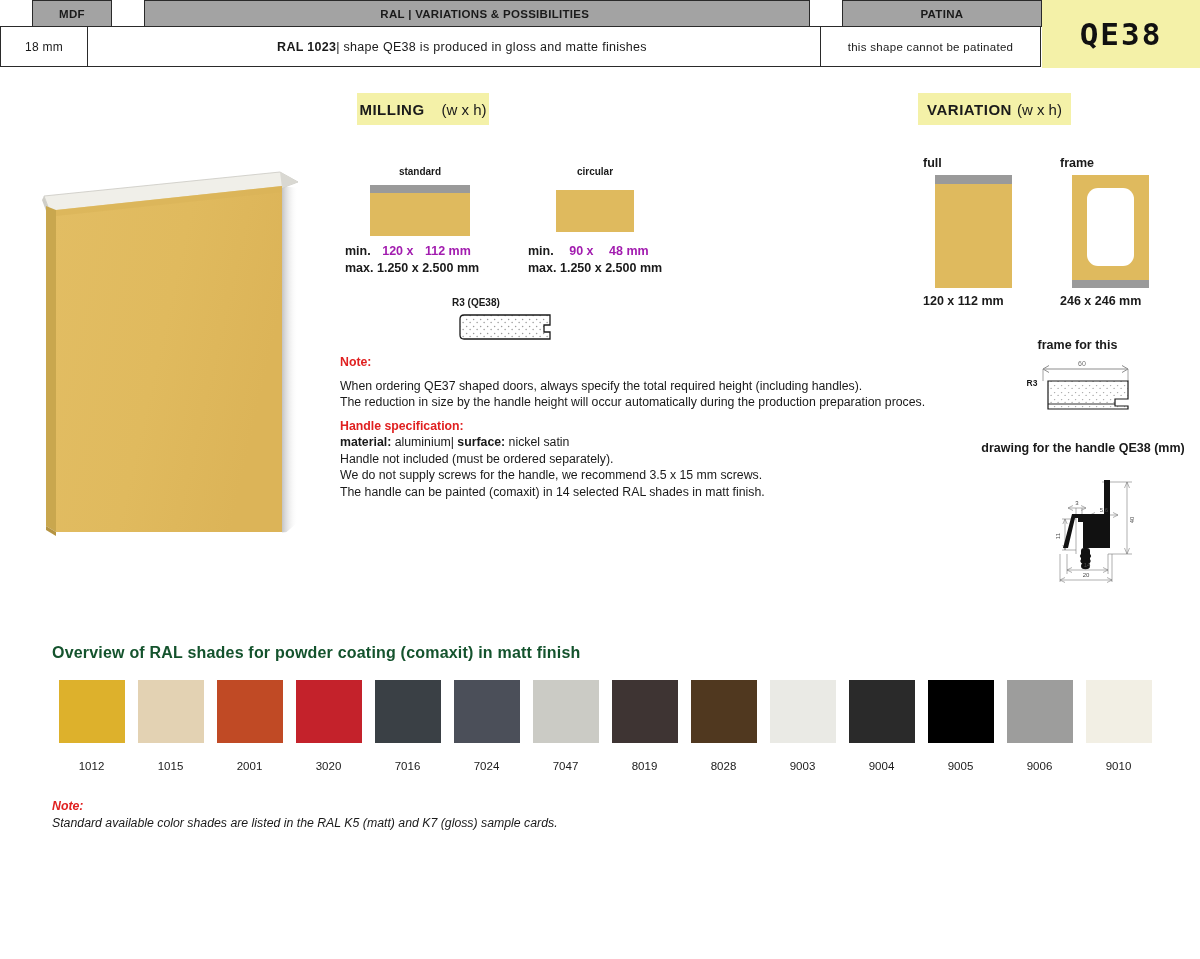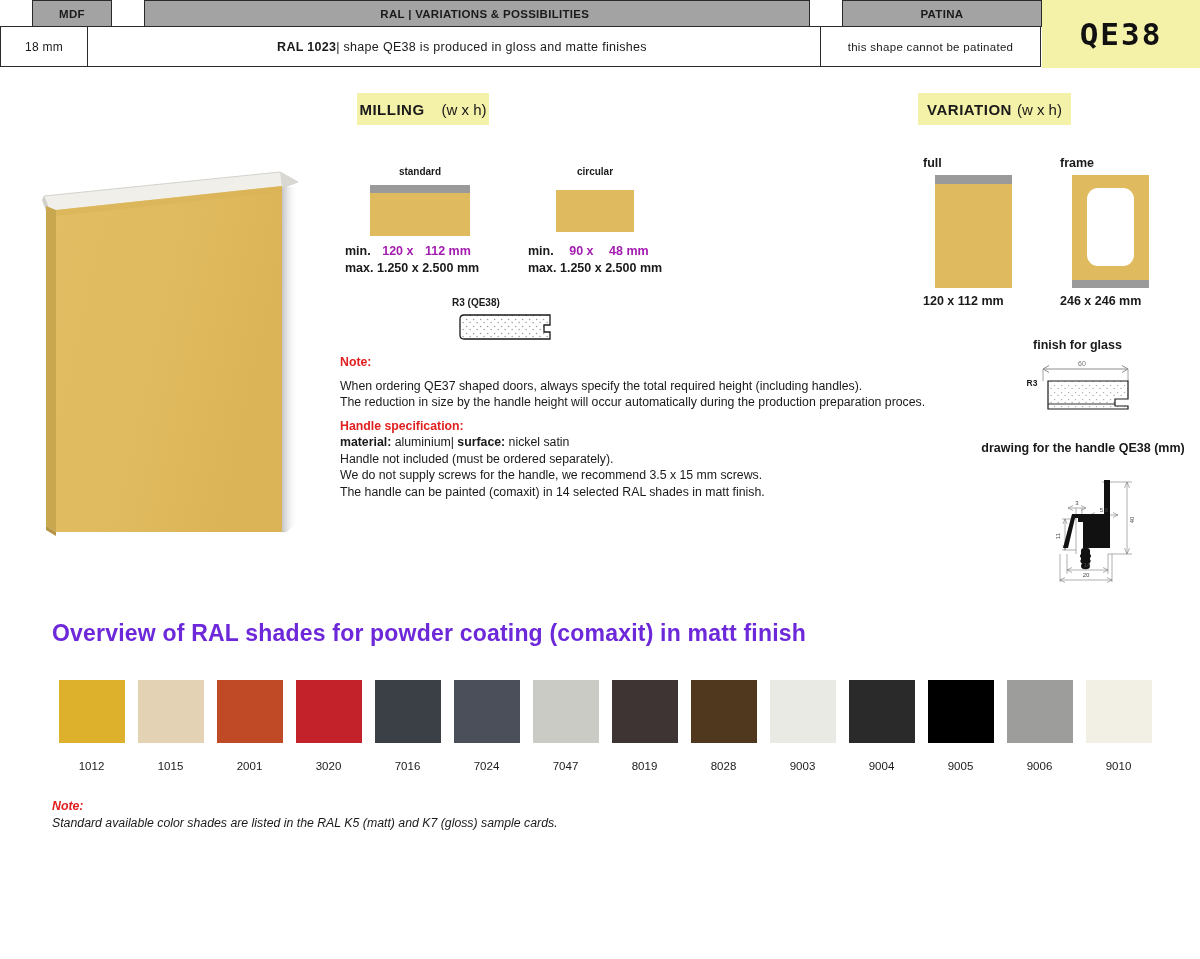--- a/index.html
+++ b/index.html
@@ -82,22 +82,22 @@
   .gap6 { height: 7px; }
 
   
   .vcap { position: absolute; font-size: 12.5px; font-weight: bold; text-align: left; }
 
   
   .tech-title { position: absolute; font-size: 12.5px; font-weight: bold; text-align: center; }
 
   
   .ral-title {
-    position: absolute; left: 52px; top: 620px;
-    font-size: 23px; font-weight: bold; letter-spacing: .2px; color: #6d28d9;
+    position: absolute; left: 52px; top: 644px;
+    font-size: 16px; font-weight: bold; letter-spacing: .2px; color: #14532d;
   }
   .ral-grid { position: absolute; left: 52px; top: 680px; display: flex; gap: 0; }
   .ral-item { width: 79px; display: flex; flex-direction: column; align-items: center; }
   .ral-chip { width: 66px; height: 63px; }
   .ral-code { margin-top: 17px; font-size: 11.5px; color: #1a1a1a; }
 
   .ral-note { position: absolute; left: 52px; top: 798px; font-size: 12.3px; line-height: 17px; }
   .ral-note .n-h { color: #e02020; font-weight: bold; font-style: italic; }
   .ral-note .n-b { color: #1a1a1a; font-style: italic; }
 </style>
@@ -237,21 +237,21 @@
   <div class="vcap" style="left:1060px; top:156px; width:100px;">frame</div>
   <div style="position:absolute; left:1072px; top:175px;">
     <svg width="77" height="113" viewBox="0 0 77 113">
       <rect x="0" y="0" width="77" height="105" fill="#dfba5e"></rect>
       <rect x="0" y="105" width="77" height="8" fill="#9a9a9a"></rect>
       <rect x="15" y="13" width="47" height="78" rx="11" ry="11" fill="#ffffff"></rect>
     </svg>
   </div>
   <div class="vcap" style="left:1060px; top:294px; width:100px; font-size:12.5px;">246 x 246 mm</div>
 
-  <div class="tech-title" style="left:1000px; top:338px; width:155px;">finish for glass</div>
+  <div class="tech-title" style="left:1000px; top:338px; width:155px;">frame for this</div>
   <div style="position:absolute; left:1018px; top:356px;">
     <svg width="125" height="58" viewBox="0 0 125 58">
       <defs>
         <pattern id="speck2" width="7" height="7" patternUnits="userSpaceOnUse">
           <rect width="7" height="7" fill="#ffffff"></rect>
           <circle cx="1.6" cy="1.6" r="0.7" fill="#a5a5a5"></circle>
           <circle cx="5.1" cy="4.4" r="0.7" fill="#a5a5a5"></circle>
         </pattern>
       </defs>
 

